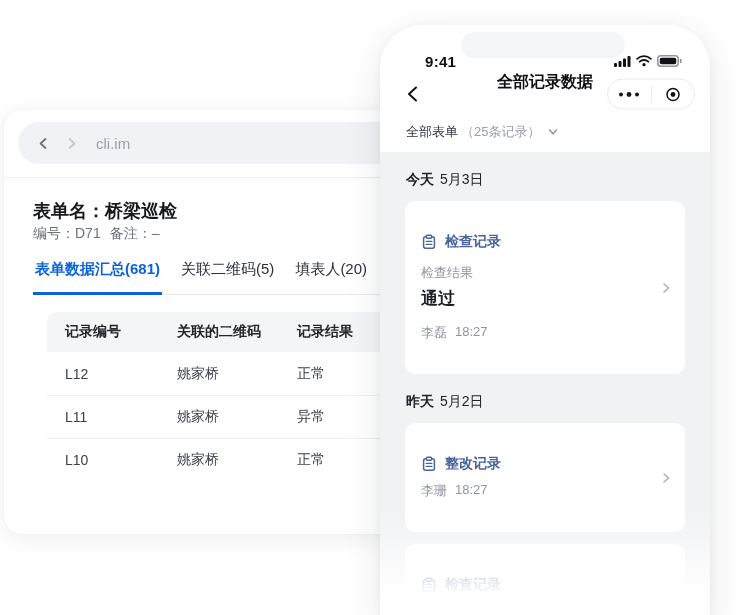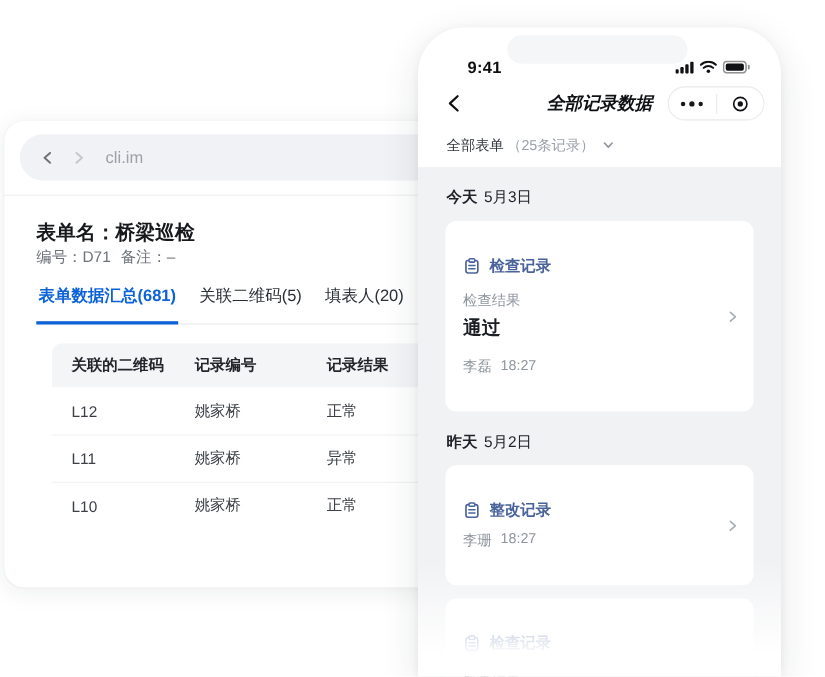--- a/index.html
+++ b/index.html
@@ -33,21 +33,21 @@
   
   .phone { position:absolute; left:380px; top:25px; width:330px; height:590px;
     background:#fff; border-radius:42px 42px 0 0; z-index:2; overflow:hidden;
     box-shadow:0 10px 36px rgba(31,35,41,.11), 0 2px 10px rgba(31,35,41,.05); }
   .notch { position:absolute; top:7px; left:81px; width:164px; height:26px;
     background:#f5f6f8; border-radius:14px; }
   .statusbar { margin-top:26px; padding:0 28px 0 45px; height:20px;
     display:flex; justify-content:space-between; align-items:center; }
   .time { font-size:15px; font-weight:700; color:#0e0f11; letter-spacing:.3px; }
   .sicons { display:flex; align-items:center; gap:5px; }
-  .navbar { height:44px; margin-top:1px; position:relative; display:flex; align-items:center;font-style:italic; }
+  .navbar { height:44px; margin-top:1px; position:relative; display:flex; align-items:flex-start; }
   .back-btn { position:absolute; left:25px; top:50%; transform:translateY(-50%);
     display:flex; cursor:pointer; }
   .nav-title { width:100%; text-align:center; font-size:16px; font-weight:700; color:#101114; }
   .capsule { position:absolute; right:15px; top:50%; transform:translateY(-50%);
     width:88px; height:31px; border:1px solid #e9eaec; border-radius:16px;
     background:#fff; display:flex; align-items:center; }
   .cap-half { flex:1; height:100%; display:flex; justify-content:center; align-items:center;
     cursor:pointer; }
   .cap-div { width:1px; height:18px; background:#e9eaec; }
   .filterbar { display:flex; align-items:center; padding:7px 26px 11px; font-size:13px;
@@ -106,22 +106,22 @@
       </div>
 
       <div class="tabs">
         <div class="tab active">表单数据汇总(681)</div>
         <div class="tab">关联二维码(5)</div>
         <div class="tab">填表人(20)</div>
       </div>
 
       <div class="table-wrap">
         <div class="t-row t-head">
+          <span>记录编号</span>
           <span>关联的二维码</span>
-          <span>记录编号</span>
           <span>记录结果</span>
         </div>
         <div class="t-row t-body-row">
           <span>L12</span>
           <span>姚家桥</span>
           <span>正常</span>
         </div>
         <div class="t-row t-body-row">
           <span>L11</span>
           <span>姚家桥</span>

